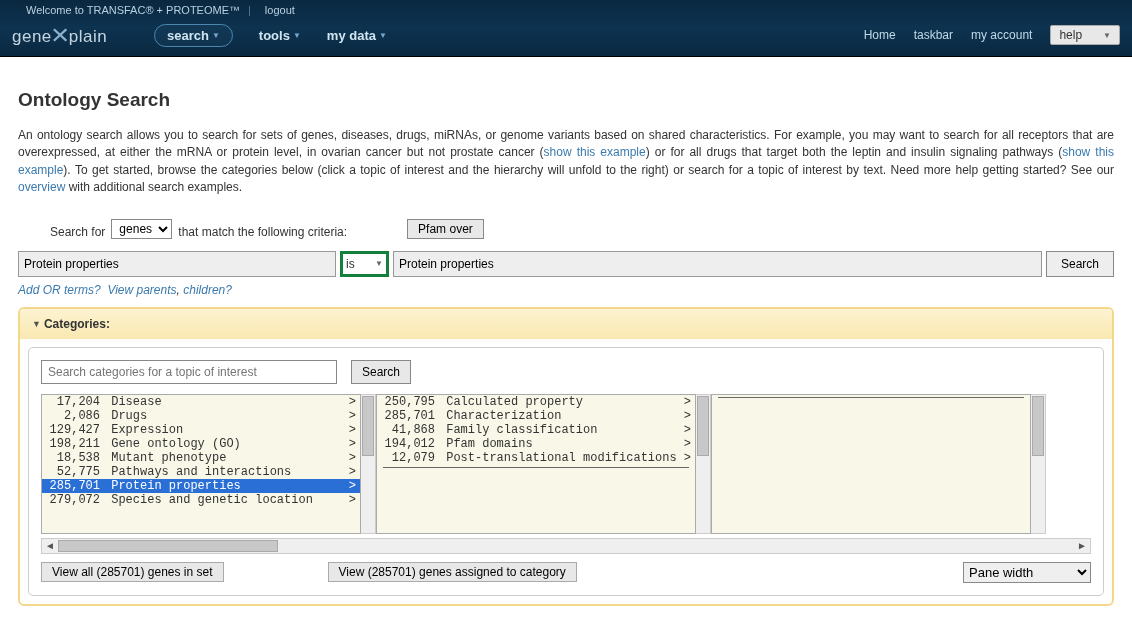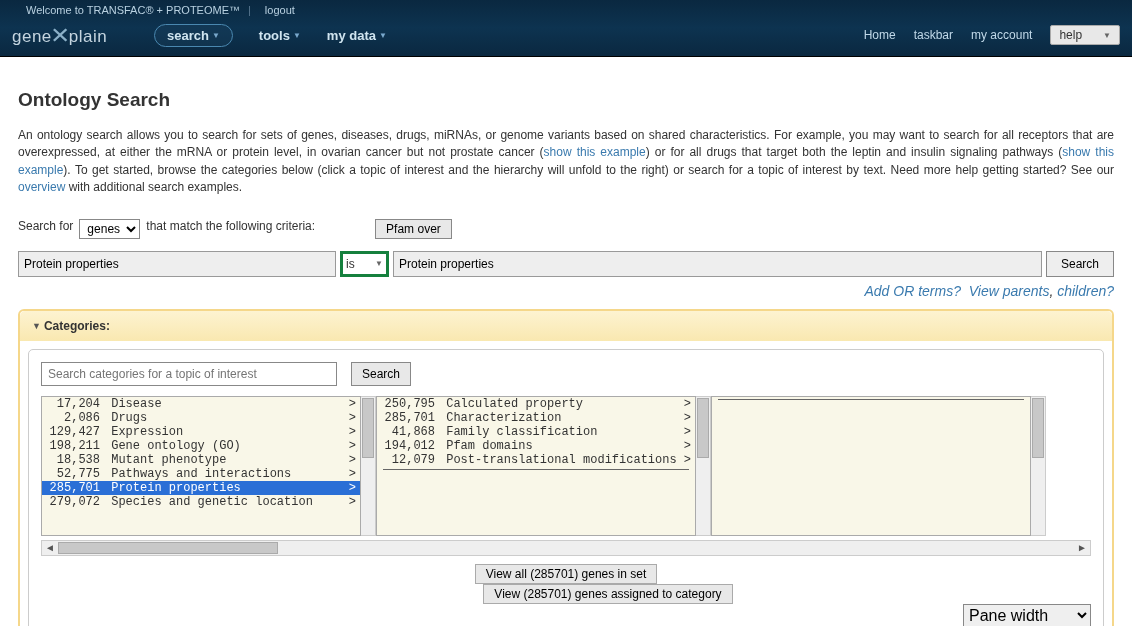--- a/index.html
+++ b/index.html
@@ -18,32 +18,32 @@
 .nav-item.active { border: 1px solid #4a88b0; border-radius: 12px; padding: 3px 12px; background: rgba(30,70,100,0.3); }
 .nav-item .arrow { font-size: 8px; color:#79a8cc; }
 .header-right { margin-left: auto; display: flex; align-items: center; gap: 18px; }
 .header-right a { color: #c0d8e8; text-decoration: none; font-size: 12px; }
 .help-btn { background: #e8e8e8; border: 1px solid #aaa; border-radius: 2px; padding: 2px 8px; color: #333; cursor: pointer; display:flex; align-items:center; gap:21px; font-size:12px;}
 .help-btn .arrow { font-size: 8px; color:#666; }
 .content { padding: 32px 18px 18px 18px; }
 h1 { font-size: 19px; font-weight: bold; color: #333; margin-bottom: 16px; }
 .intro { font-size: 12px; line-height: 1.45; text-align: justify; margin-bottom: 22px; }
 .intro a { color: #3a7aae; text-decoration: none; }
-.criteria-row { display: flex; align-items: flex-start; gap: 6px; margin-bottom: 12px; }
+.criteria-row { display: flex; align-items: flex-end; gap: 6px; margin-bottom: 12px; margin-left: 32px; }
 .criteria-row select { font-size: 12px; padding: 1px 3px; border:1px solid #888; background:#fff;}
 .criteria-row button, button.btn { font-size: 12px; padding: 2px 10px; border: 1px solid #888; background: #e8e8e8; cursor: pointer; }
 .criteria-row .startover { margin-left: 54px; }
 .filter-row { display: flex; gap: 4px; margin-bottom: 6px; }
 .filter-row input[type=text] { border: 1px solid #999; background: #eee; padding: 3px 5px; font-size: 12px; }
 .filter-row .f1 { width: 318px; }
 .filter-row .f2 { width: 49px; background:#fff; padding:3px; border:3px solid #15803d; display:flex; align-items:center; justify-content:space-between;}
 .filter-row .f2 .arrow{font-size:8px; color:#666;}
 .filter-row .f3 { flex: 1; }
 .filter-row .search-btn { padding: 3px 14px; background: #eee; border:1px solid #888; cursor:pointer; font-size:12px; }
-.hint-row { text-align: right; font-style: italic; color: #3a7aae; font-size: 14px; margin-bottom: 10px; }
+.hint-row { text-align: left; font-style: italic; color: #3a7aae; font-size: 12px; margin-bottom: 10px; }
 .hint-row a { color: #3a7aae; text-decoration: none; }
 .hint-row .c-sep{ color:#333; }
 .categories-box { border: 2px solid #f5d78a; border-radius: 6px; background: #fff; }
 .categories-header { background: linear-gradient(to bottom, #fdf3d1, #f9e8b0); border-radius: 5px 5px 0 0; padding: 8px 12px; font-weight: bold; font-size: 12px; color:#333; display:flex; align-items:center; gap:3px;}
 .categories-header .tri{ font-size:9px; color:#555;}
 .categories-body { padding: 12px; border: 1px solid #ccc; border-radius: 5px; margin: 8px; }
 .search-cat-row { display: flex; gap: 14px; margin-bottom: 10px; }
 .search-cat-row input { width: 296px; padding: 4px 6px; border: 1px solid #888; font-size: 12px; }
 .panes { display: flex; }
 .pane-wrap { display:flex; }
@@ -53,25 +53,25 @@
 .pane-row .ct { width: 58px; text-align: right; padding-right: 4px; display:inline-block;}
 .pane-row .lbl { flex:1; }
 .pane-row .gt { }
 .pane-divider { border-top: 1px solid #666; margin: 2px 6px; }
 .scrollbar { width: 15px; background: #efefef; border: 1px solid #ccc; border-left:none; position:relative;}
 .scrollbar .thumb { position:absolute; left:1px; right:1px; top:1px; height:60px; background:#c8c8c8; border:1px solid #aaa;}
 .hscroll { display:flex; align-items:center; margin-top:4px; height:16px; border:1px solid #ccc; background:#efefef;}
 .hscroll .arr{ width:16px; text-align:center; font-size:10px; color:#555; cursor:pointer;}
 .hscroll .track{flex:1; position:relative; height:100%;}
 .hscroll .thumb{position:absolute; left:0; top:1px; bottom:1px; width:220px; background:#c8c8c8; border:1px solid #aaa;}
-.bottom-row { display: flex; align-items: center; margin-top: 8px; gap: 0; flex-direction: column;}
+.bottom-row { display: flex; align-items: center; margin-top: 8px; gap: 20px;}
 .bottom-row button { font-size: 12px; padding: 2px 10px; border: 1px solid #aaa; background: #e8e8e8; cursor: pointer; }
 .bottom-row .viewall { }
 .bottom-row .center-btn { margin-left: 84px; }
-.bottom-row select { margin-left: auto; width: 128px; font-size: 16px; padding:1px; border:1px solid #888;}
+.bottom-row select { margin-left: auto; width: 128px; font-size: 13px; padding:1px; border:1px solid #888;}
 </style>
 </head>
 <body>
 
 <div class="header">
   <div class="header-top">
     <span class="welcome">Welcome to TRANSFAC® + PROTEOME™</span>
     <span class="sep">|</span>
     <a href="#">logout</a>
   </div>

